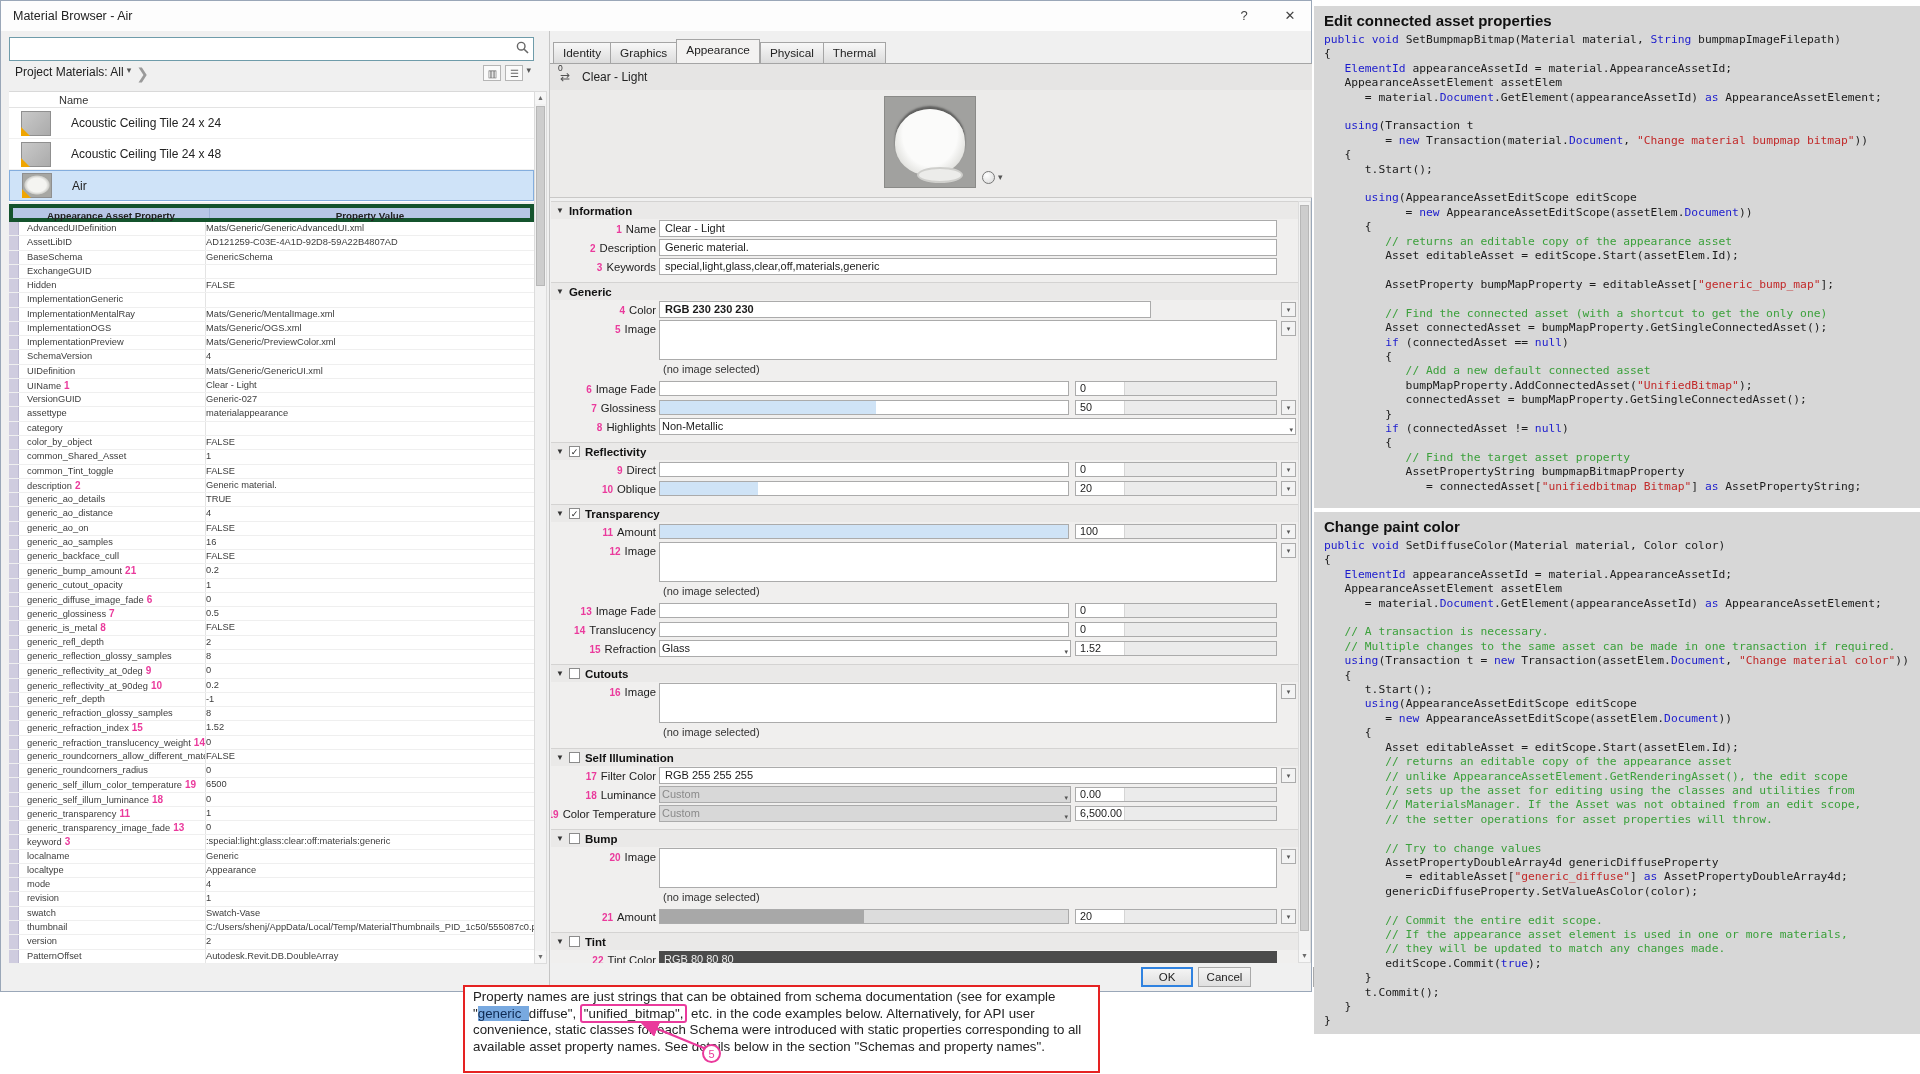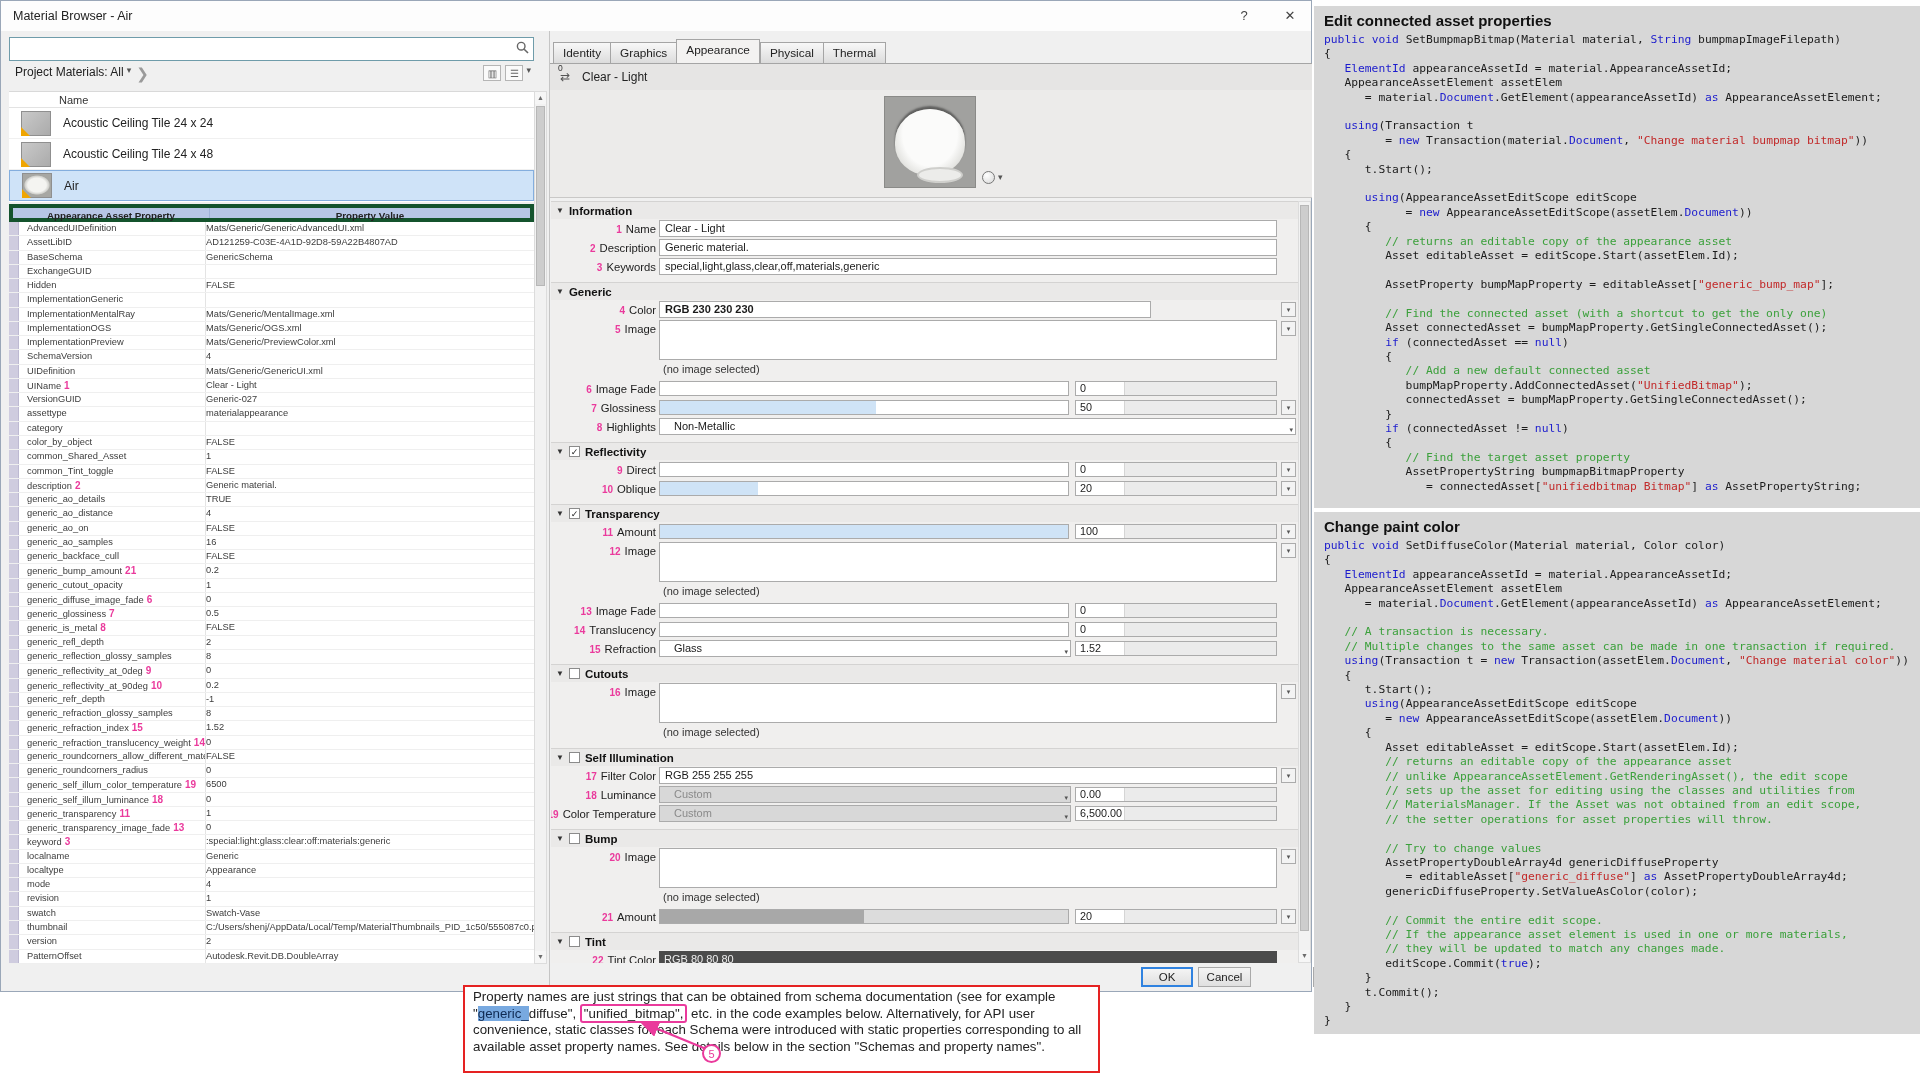--- a/index.html
+++ b/index.html
@@ -30,21 +30,21 @@
   #left-toolbar .spacer{flex:1}
   .tool-ic{width:18px;height:16px;border:1px solid #b5b5b5;background:#fafafa;font-size:10px;color:#666;text-align:center;line-height:15px;margin-left:4px}
 
   #mat-list{position:absolute;left:8px;top:90px;width:525px;height:111px;background:#fff;border-top:1px solid #d9d9d9;overflow:hidden}
   #mat-name-hdr{height:16px;line-height:16px;font-size:11px;color:#333;padding-left:50px;border-bottom:1px solid #e3e3e3}
   .mat-row{height:31px;display:flex;align-items:center;border-bottom:1px solid #f0f0f0;position:relative}
   .mat-row.selected{background:#cfe3f8;border:1px solid #84aede}
   .thumb{width:30px;height:25px;margin-left:12px;background:linear-gradient(135deg,#c9c9c9,#ababab);border:1px solid #8f8f8f;position:relative;flex:none}
   .thumb::after{content:"";position:absolute;left:-1px;bottom:-1px;border-left:9px solid #f0a500;border-top:9px solid transparent}
   .thumb.vase{background:radial-gradient(ellipse 60% 55% at 50% 48%, #f4f4f1 55%, #cfcfcb 72%, #a7a7a3 78%)}
-  .mat-label{font-size:12px;margin-left:12px;color:#222}
+  .mat-label{font-size:12px;margin-left:20px;color:#222}
 
   
   #prop-table{position:absolute;left:8px;top:203px;width:525px;height:760px;background:#fff}
   #pt-head{display:flex;height:18px;background:#b7c6e6;border:4px solid #14532d;font-size:9.8px;font-weight:bold;color:#222}
   #pt-head .h1{width:197px;text-align:center;line-height:16px;border-right:1px solid #9fb2d8}
   #pt-head .h2{flex:1;text-align:center;line-height:16px}
   #pt-rows{height:742px;overflow:hidden}
   .pt-row{display:flex;height:14.27px;font-size:9.3px;color:#3c3c3c;border-bottom:1px solid #efefef}
   .pt-strip{width:10px;background:#cfccdf;border-right:1px solid #bdb9d2;flex:none}
   .pt-p{width:187px;padding-left:8px;line-height:13px;white-space:nowrap;overflow:hidden;border-right:1px solid #e4e4e4}
@@ -90,21 +90,21 @@
   .imgbox{position:absolute;left:108px;top:1px;width:618px;height:40px;background:#fff;border:1px solid #ababab}
   .noimg-t{position:absolute;left:112px;top:2px;font-size:11px;color:#333}
   .slider{position:absolute;left:108px;top:2px;width:410px;height:15px;background:#fff;border:1px solid #ababab}
   .slider .fill{height:100%;background:#cfe3f6}
   .slider.gray{background:#dcdcdc}
   .slider.gray .fill{background:#a8a8a8}
   .spin{position:absolute;left:524px;top:2px;width:202px;height:15px;background:#ebebeb;border:1px solid #ababab;font-size:10.8px;line-height:13px;padding-left:4px}
   .spin::before{content:"";position:absolute;left:0;top:0;width:48px;height:100%;background:#fff;border-right:1px solid #d5d5d5}
   .spin span{position:relative}
   .drop-btn{position:absolute;left:730px;top:2px;width:15px;height:15px;border:1px solid #ababab;background:#f3f3f3;font-size:7px;color:#555;text-align:center;line-height:14px}
-  .combo{position:absolute;left:108px;top:1px;width:412px;height:17px;background:#fff;border:1px solid #ababab;font-size:11px;line-height:15px;padding:0 14px}
+  .combo{position:absolute;left:108px;top:1px;width:412px;height:17px;background:#fff;border:1px solid #ababab;font-size:11px;line-height:15px;padding:0 2px}
   .combo .cd{position:absolute;right:2px;top:3px;font-size:7px;color:#555}
   .combo.disabled{background:#d8d8d8;color:#8a8a8a}
   .combo.wide{width:637px}
   .tintfield{position:absolute;left:108px;top:1px;width:618px;height:17px;background:#4b4b4b;color:#efefef;font-size:11px;line-height:16px;padding:0 5px}
 
   
   .btn{position:absolute;top:966px;height:20px;background:linear-gradient(#f4f4f4,#e0e0e0);border:1px solid #a9a9a9;font-size:11.5px;text-align:center;line-height:18px;color:#222}
   #ok-btn{left:1140px;width:52px;border:2px solid #2f82e0;line-height:16px}
   #cancel-btn{left:1197px;width:53px}
   #apply-btn{left:1312px;width:53px;color:#9d9d9d}

